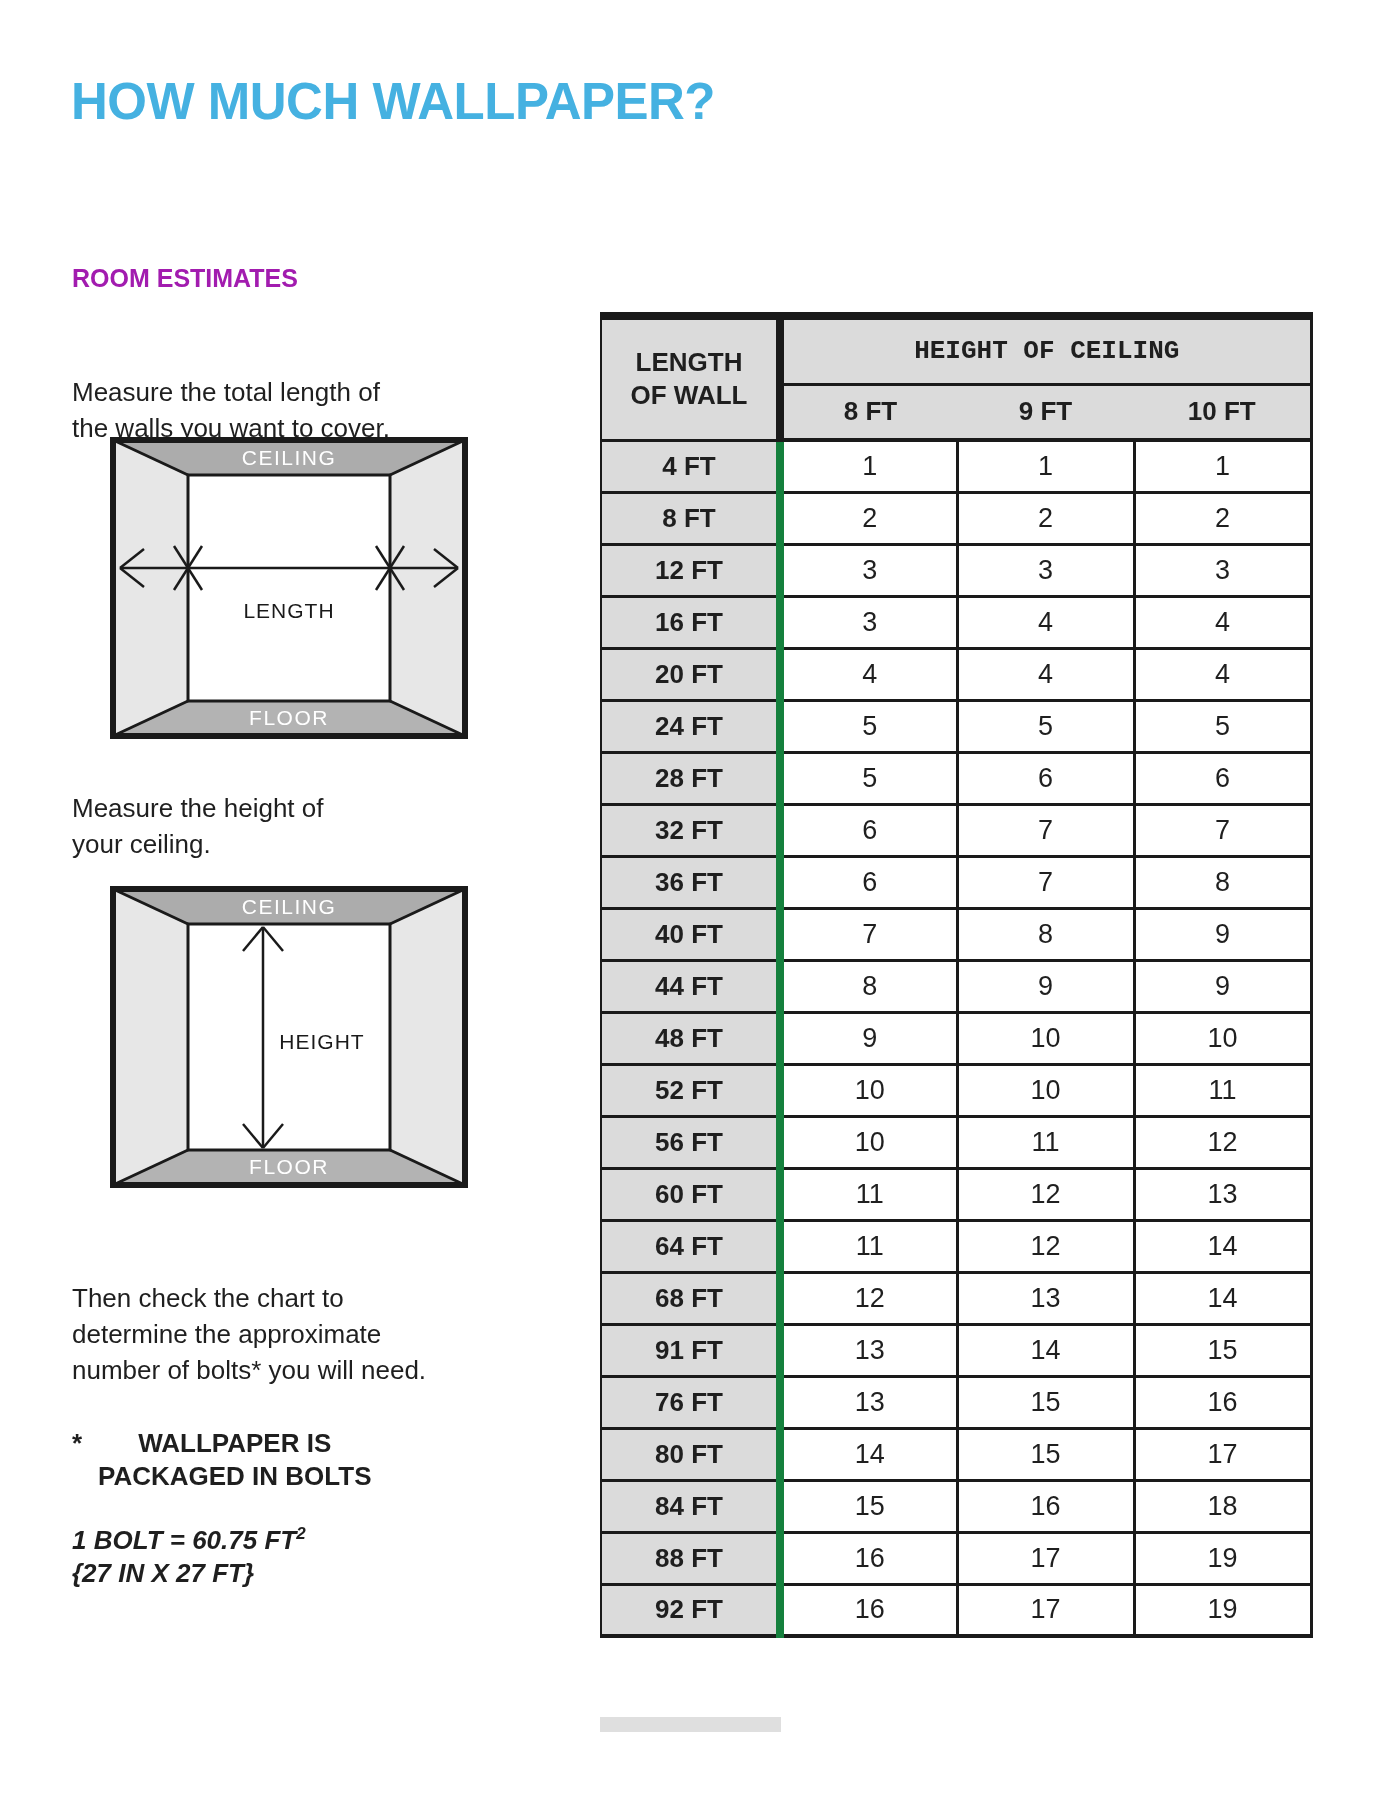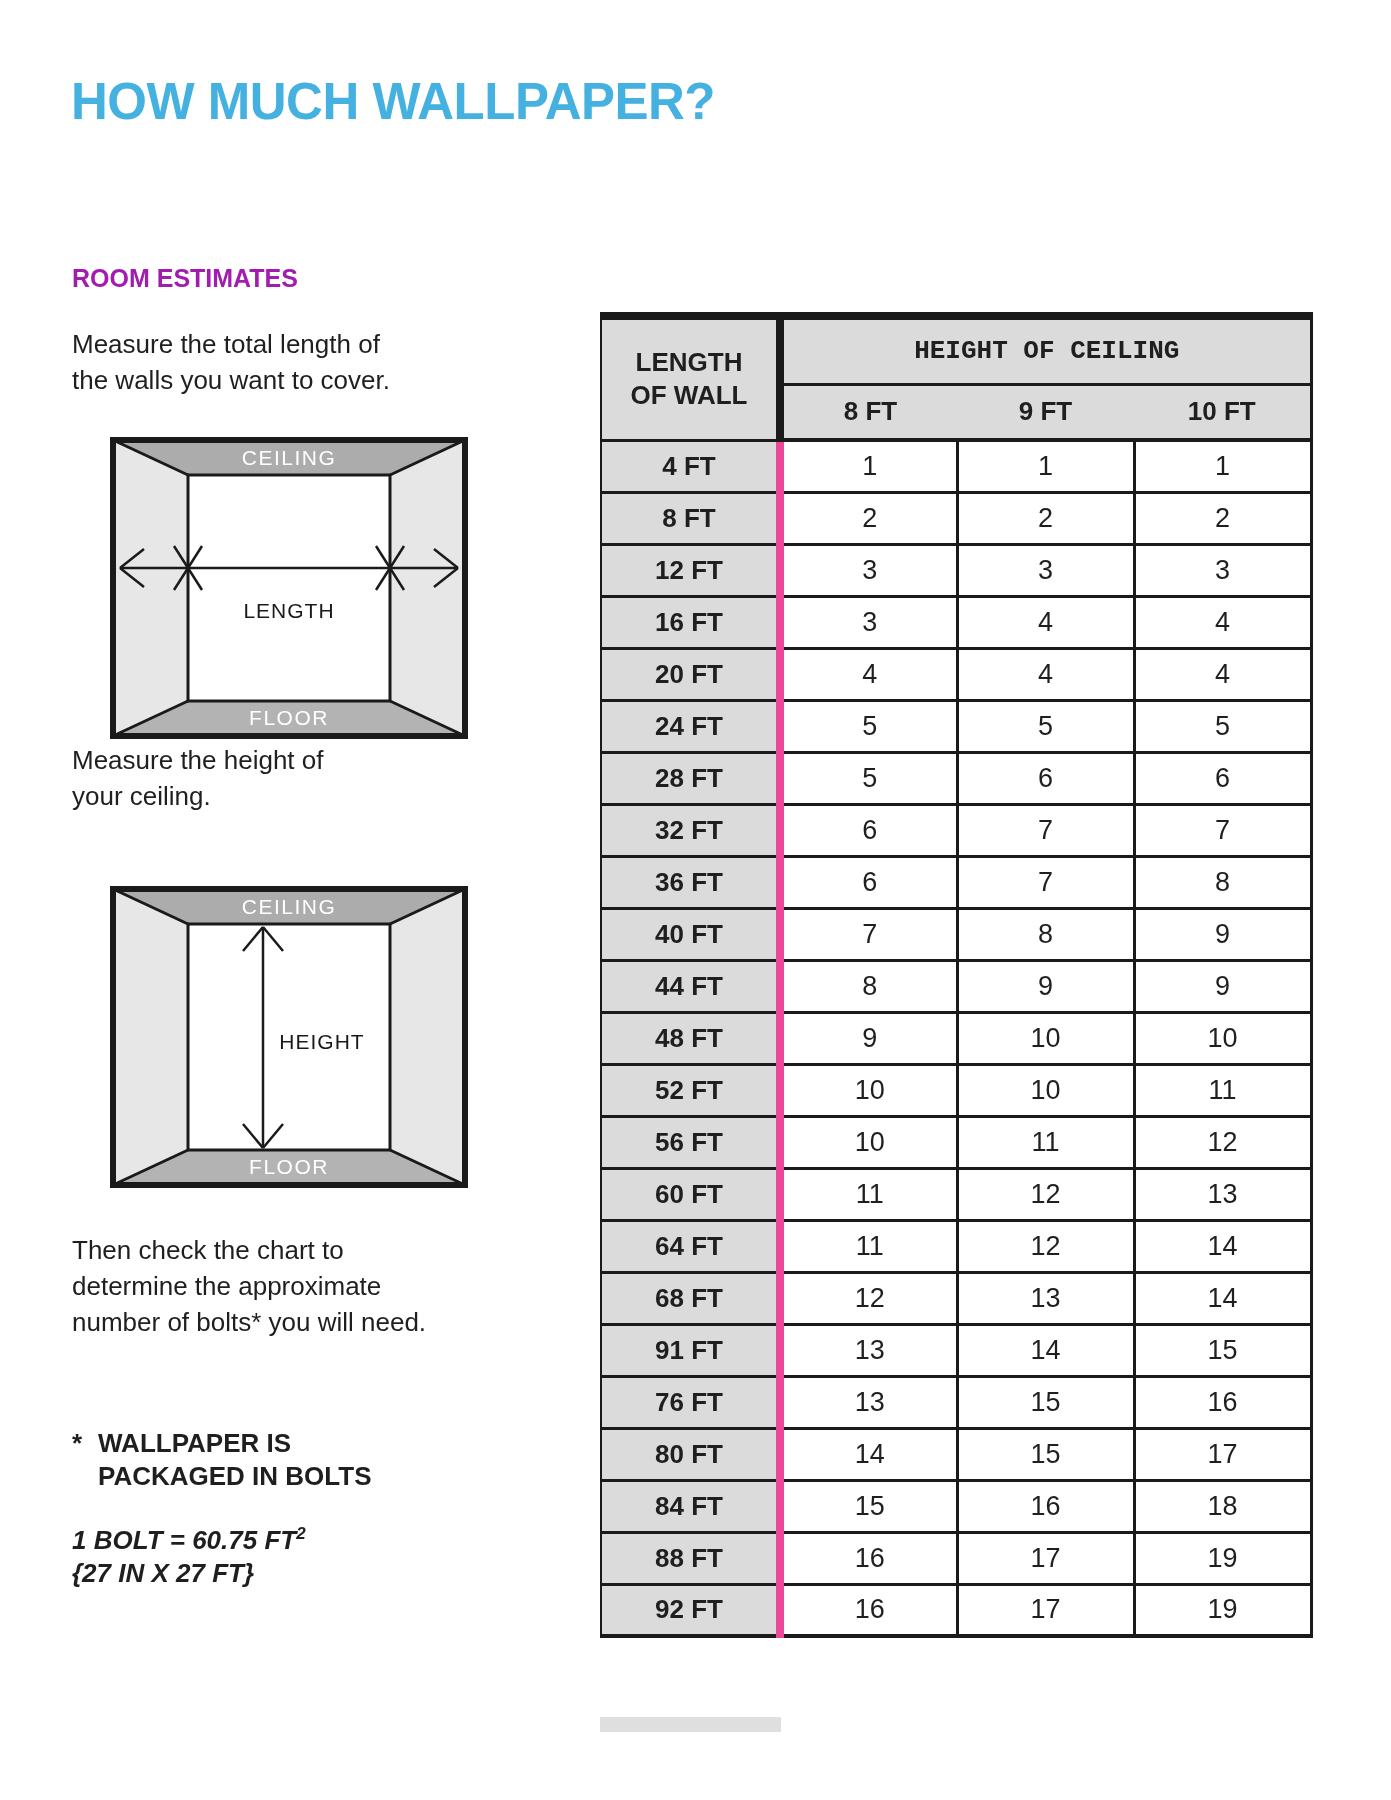--- a/index.html
+++ b/index.html
@@ -31,20 +31,21 @@
     white-space: nowrap;
   }
   .heading-room { left: 72px; top: 264px; }
   .heading-table { left: 600px; top: 264px; width: 710px; text-align: center; }
   .para {
     position: absolute;
     left: 72px;
     font-size: 26px;
     line-height: 36px;
     color: #1f1f1f;
+    margin-top: 48px;
   }
   .para span { display: block; }
   .para-1 { top: 326px; }
   .para-2 { top: 742px; }
   .para-3 { top: 1232px; }
   .diagram {
     position: absolute;
     left: 76px;
     width: 358px;
     height: 302px;
@@ -55,21 +56,21 @@
   .footnote {
     position: absolute;
     left: 72px;
     top: 1427px;
     font-size: 26px;
     font-weight: bold;
     line-height: 33px;
     display: flex;
   }
   .footnote .star { width: 26px; }
-  .footnote .fn-line { display: block; }
+  .footnote .fn-line { display: block; text-align: center; }
   .bolt-spec {
     position: absolute;
     left: 72px;
     top: 1524px;
     font-size: 26px;
     font-weight: bold;
     line-height: 33px;
     font-style: italic;
   }
   .bolt-spec .spec-line { display: block; }
@@ -112,21 +113,21 @@
     background: #dbdbdb;
     font-size: 26px;
     font-weight: bold;
     height: 56px;
     border-left: none;
     border-right: none;
     border-bottom: 4px solid #1a1a1a;
   }
   .bolt-table tbody th {
     background: #dbdbdb;
-    border-right: 8px solid #ec4899;
+    border-right: 8px solid #15803d;
     border-top: 3px solid #1a1a1a;
     border-bottom: 3px solid #1a1a1a;
     font-size: 26px;
     font-weight: bold;
     height: 52px;
     text-align: center;
   }
   .bolt-table tbody td {
     background: #ffffff;
     border: 3px solid #1a1a1a;

